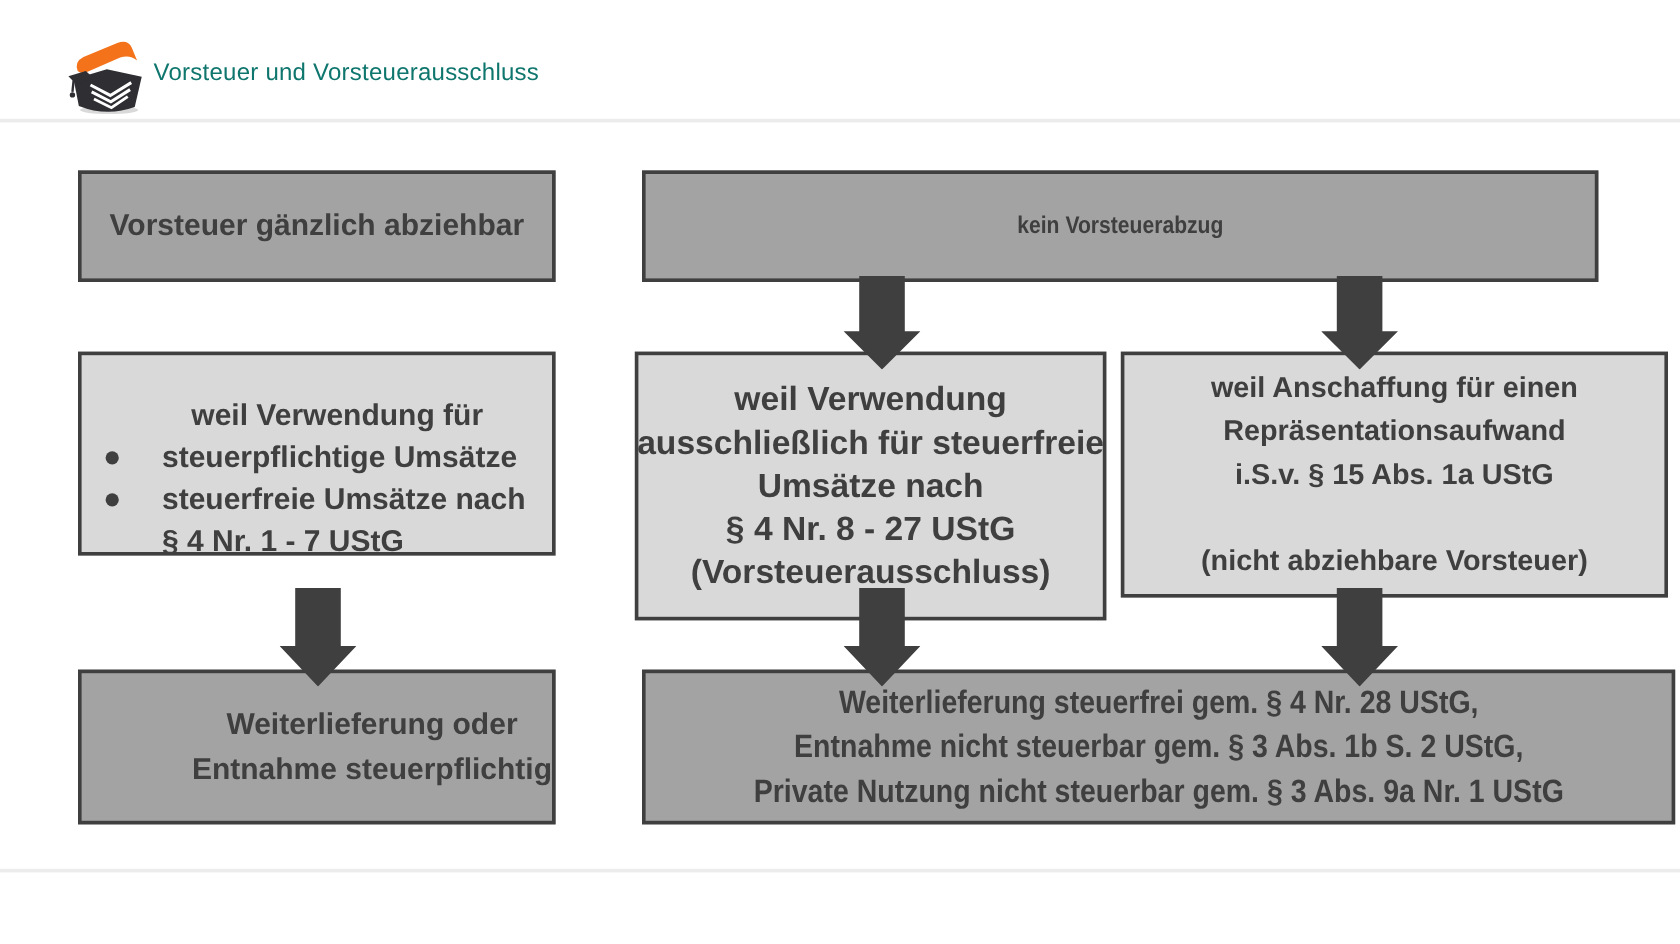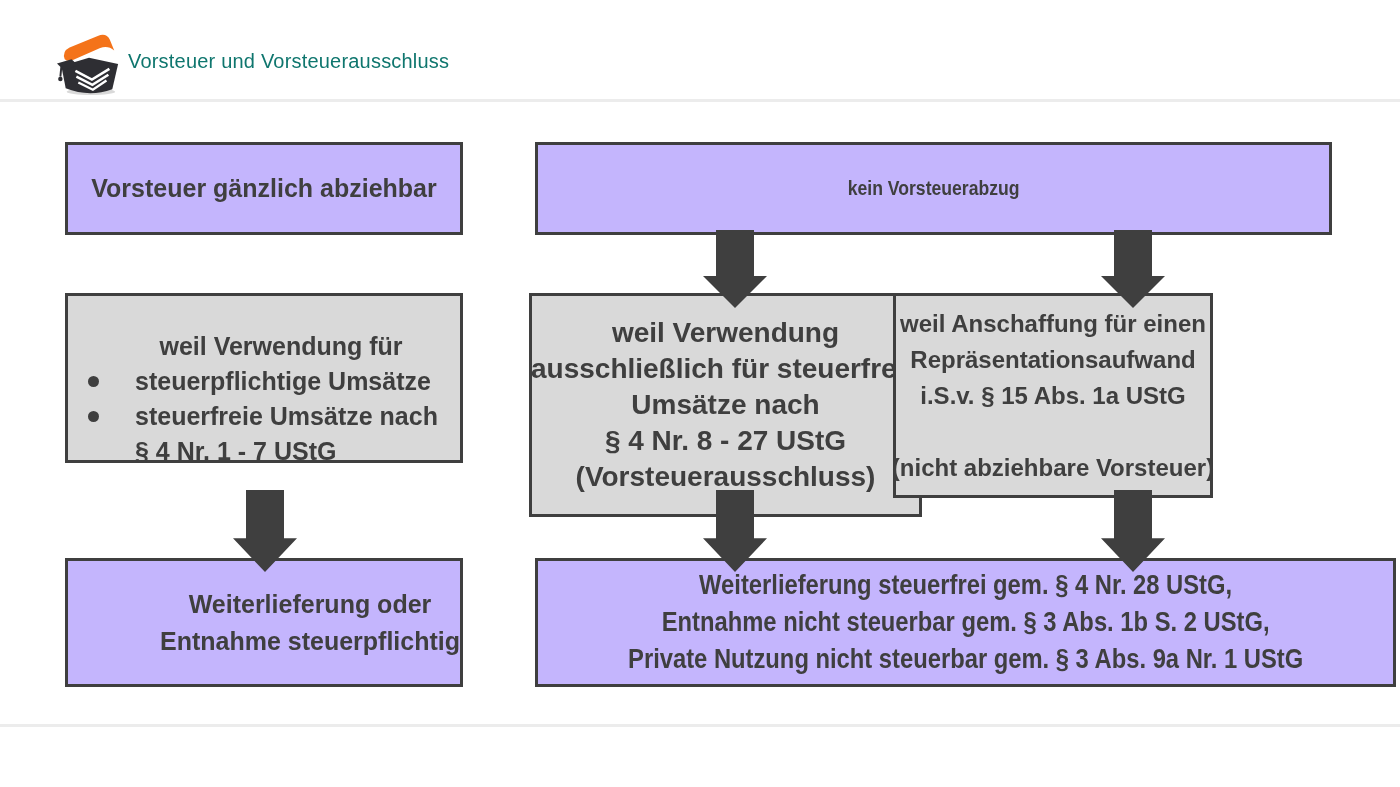--- a/index.html
+++ b/index.html
@@ -18,32 +18,32 @@
   .rule.top{top:99px;}
   .rule.bottom{top:724px;}
 
   
   .box{
     position:absolute;box-sizing:border-box;
     border:3px solid #3F3F3F;color:#3F3F3F;font-weight:bold;
     display:flex;align-items:center;justify-content:center;
     text-align:center;
   }
-  .orange{background:#c4b5fd;}
+  .orange{background:#a3a3a3;}
   .gray{background:#D9D9D9;}
   .pre{white-space:pre;}
   .condensed{transform:scaleX(0.88);transform-origin:center center;}
 
   
   .b-top-left   {left:65px; top:142px;width:398px;height:93px; font-size:25px;}
   .b-top-right  {left:535px;top:142px;width:797px;height:93px; font-size:20px;}
   .b-mid-left   {left:65px; top:293px;width:398px;height:170px;font-size:25px;
                  display:block;text-align:left;padding-top:33px;}
   .b-mid-center {left:529px;top:293px;width:393px;height:224px;font-size:28px;line-height:36px;}
-  .b-mid-right  {left:893px;top:293px;width:320px;height:205px;font-size:24px;line-height:36px;}
+  .b-mid-right  {left:934px;top:293px;width:456px;height:205px;font-size:24px;line-height:36px;}
   .b-bot-left   {left:65px; top:558px;width:398px;height:129px;font-size:25px;line-height:37px;justify-content:flex-end;}
   .b-bot-right  {left:535px;top:558px;width:861px;height:129px;font-size:27px;line-height:37px;}
 
   
   .intro-line{text-align:center;padding-left:34px;line-height:35px;}
   .bullet-row{display:flex;align-items:flex-start;padding-left:20px;line-height:35px;}
   .dot{flex:0 0 auto;width:11px;height:11px;border-radius:50%;background:#3F3F3F;
        margin:12px 36px 0 0;}
   .bullet-text{white-space:pre;}
 

